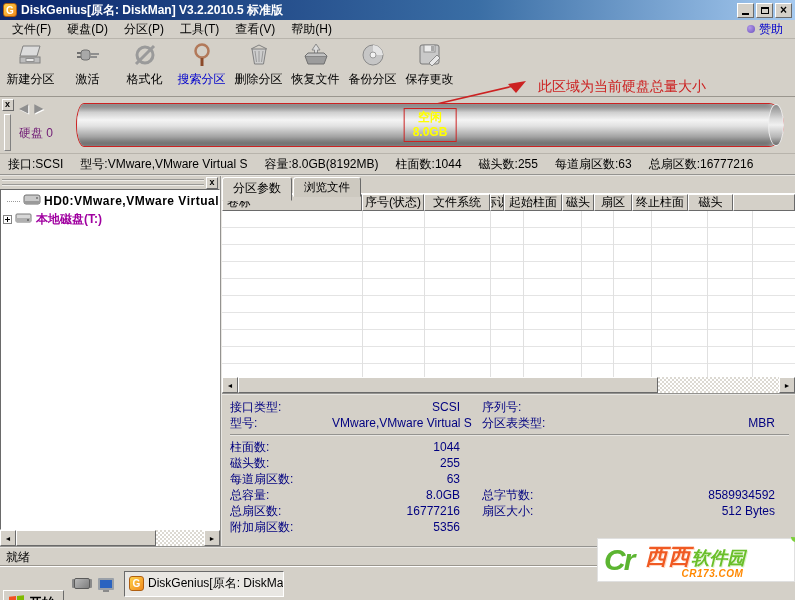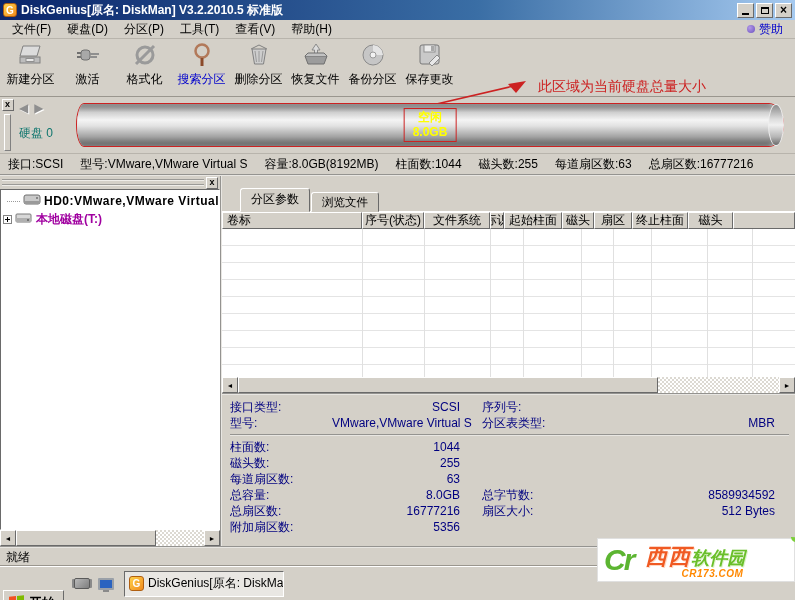--- a/index.html
+++ b/index.html
@@ -36,21 +36,21 @@
   .annot-text { position:absolute; left:118px; top:6px; color:#cc2222; font-size:14px; white-space:nowrap; }
   .annot-svg { position:absolute; left:0; top:0; }
 
   
   .disk-panel { height:57px; display:flex; align-items:stretch; position:relative; border-bottom:1px solid #b8b4ac; }
   .left-strip { width:15px; display:flex; flex-direction:column; align-items:center; padding-top:2px; }
   .mini-x { width:12px; height:12px; background:#d4d0c8; border:1px solid; border-color:#fff #6a6a6a #6a6a6a #fff; font-size:9px; font-weight:bold; line-height:9px; text-align:center; }
   .v-grip { width:7px; flex:1; margin:3px 0 2px 0; background:#d4d0c8; border:1px solid; border-color:#fff #808080 #808080 #fff; }
   .disk-nav { width:62px; padding-top:4px; }
   .nav-arrows { display:flex; gap:6px; padding-left:4px; color:#8f8f8f; font-size:12px; text-shadow:1px 1px 0 #fff; }
-  .hdd-label { padding:10px 0 0 4px; font-size:12px; color:#0f766e; white-space:nowrap; }
+  .hdd-label { padding:10px 0 0 4px; font-size:12px; color:#701a75; white-space:nowrap; }
   .bar-zone { flex:1; position:relative; margin:5px 12px 5px 0; }
   .cylinder { position:absolute; left:0; right:0; top:2px; bottom:2px; border-radius:7px 14px 14px 7px / 50% 50% 50% 50%;
     background:linear-gradient(to bottom,#6d6d6d 0%,#cfcfcf 20%,#f4f4f4 38%,#e2e2e2 52%,#a3a3a3 78%,#585858 100%);
     box-shadow:0 0 0 1px #cc2222, inset -3px 0 4px rgba(255,255,255,.5);padding-left:42px; }
   .cyl-cap { position:absolute; right:-1px; top:0; bottom:0; width:16px; border-radius:50%; border:1px solid #eeeeee;
     background:linear-gradient(to bottom,#8a8a8a,#dcdcdc 35%,#f0f0f0 50%,#b5b5b5 80%,#6a6a6a); }
   .free-box { position:absolute; left:50%; top:50%; transform:translate(-50%,-50%); border:1px solid #cc2222; padding:1px 8px; text-align:center; }
   .free-label, .free-size { color:#ffff00; font-weight:bold; font-size:12px; line-height:15px; white-space:nowrap; }
 
   
@@ -71,21 +71,21 @@
   .tree-icon { margin:0 3px; flex:none; }
   .tree-label-1 { font-weight:bold; color:#000; font-size:12px; letter-spacing:.5px; }
   .tree-label-2 { font-weight:bold; color:#a000a0; font-size:12px; }
 
   .hscroll { height:16px; display:flex; align-items:stretch; background:#efede9; }
   .scroll-btn { width:16px; background:#d4d0c8; border:1px solid; border-color:#fff #6a6a6a #6a6a6a #fff; font-size:7px; color:#000; display:flex; align-items:center; justify-content:center; flex:none; }
   .scroll-thumb { background:#d4d0c8; border:1px solid; border-color:#fff #6a6a6a #6a6a6a #fff; }
   .scroll-track { background:repeating-conic-gradient(#ffffff 0% 25%, #dcd9d2 0% 50%) 0 0/4px 4px; flex:1; }
 
   .right-panel { flex:1; display:flex; flex-direction:column; min-width:0; }
-  .tabs-row { height:35px; display:flex; align-items:flex-end; padding-left:18px; }
+  .tabs-row { height:17px; display:flex; align-items:flex-start; padding-left:0; }
   .tab { padding:2px 10px 1px 10px; border:1px solid; border-color:#fff #6a6a6a transparent #fff; border-radius:3px 3px 0 0; margin-right:1px; background:#d4d0c8; position:relative; }
   .tab.active { padding-bottom:3px; z-index:2; top:1px; }
   .tab.inactive { background:#cdc9c0; top:1px; font-size:11.5px; }
 
   .grid-header { height:18px; display:flex; border-top:1px solid #fff; }
   .gh-cell { background:#d4d0c8; border:1px solid; border-color:#fff #6a6a6a #6a6a6a #fff; font-size:12px; display:flex; align-items:center; justify-content:center; white-space:nowrap; overflow:hidden; flex:none; }
   .gh-cell.first { justify-content:flex-start; padding-left:4px; }
   .grid-body { flex:1; background:#fff; position:relative; overflow:hidden;
     background-image:repeating-linear-gradient(to bottom, #ffffff 0 16px, #e4e4e4 16px 17px); }
   .col-line { position:absolute; top:0; bottom:0; width:1px; background:#e0e0e0; }

